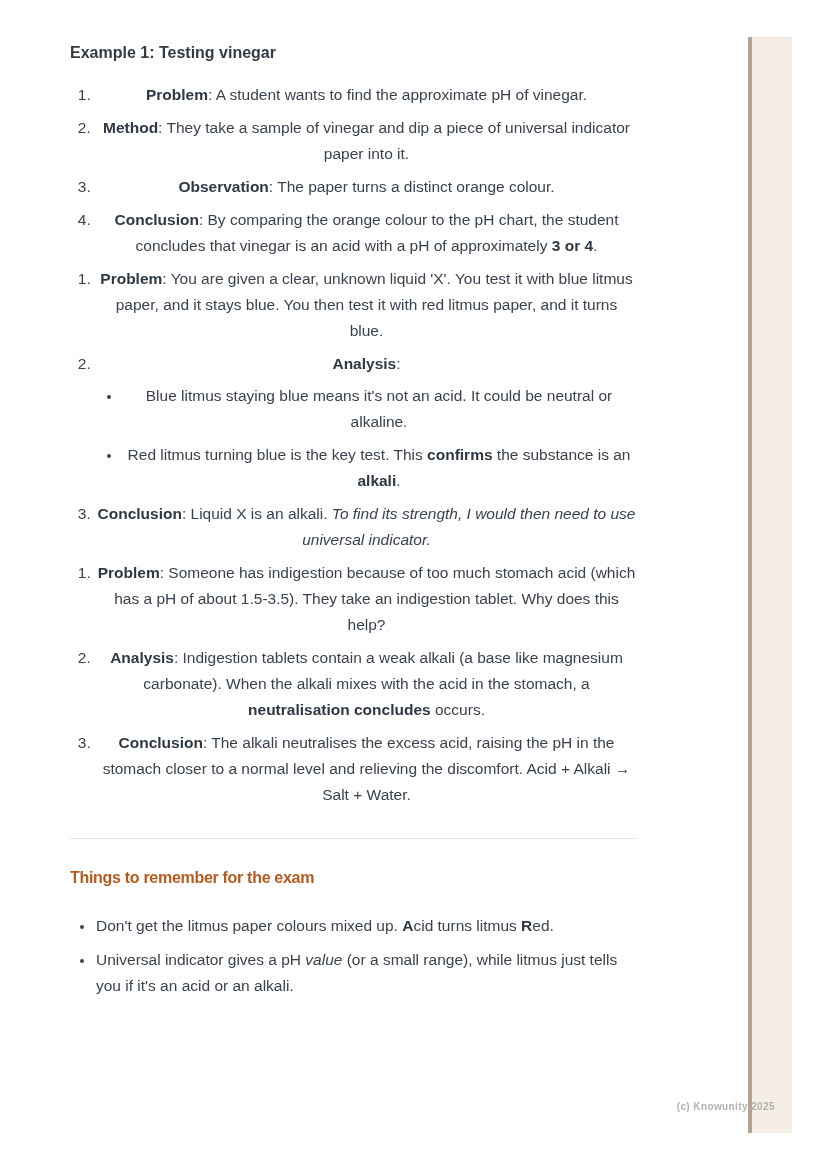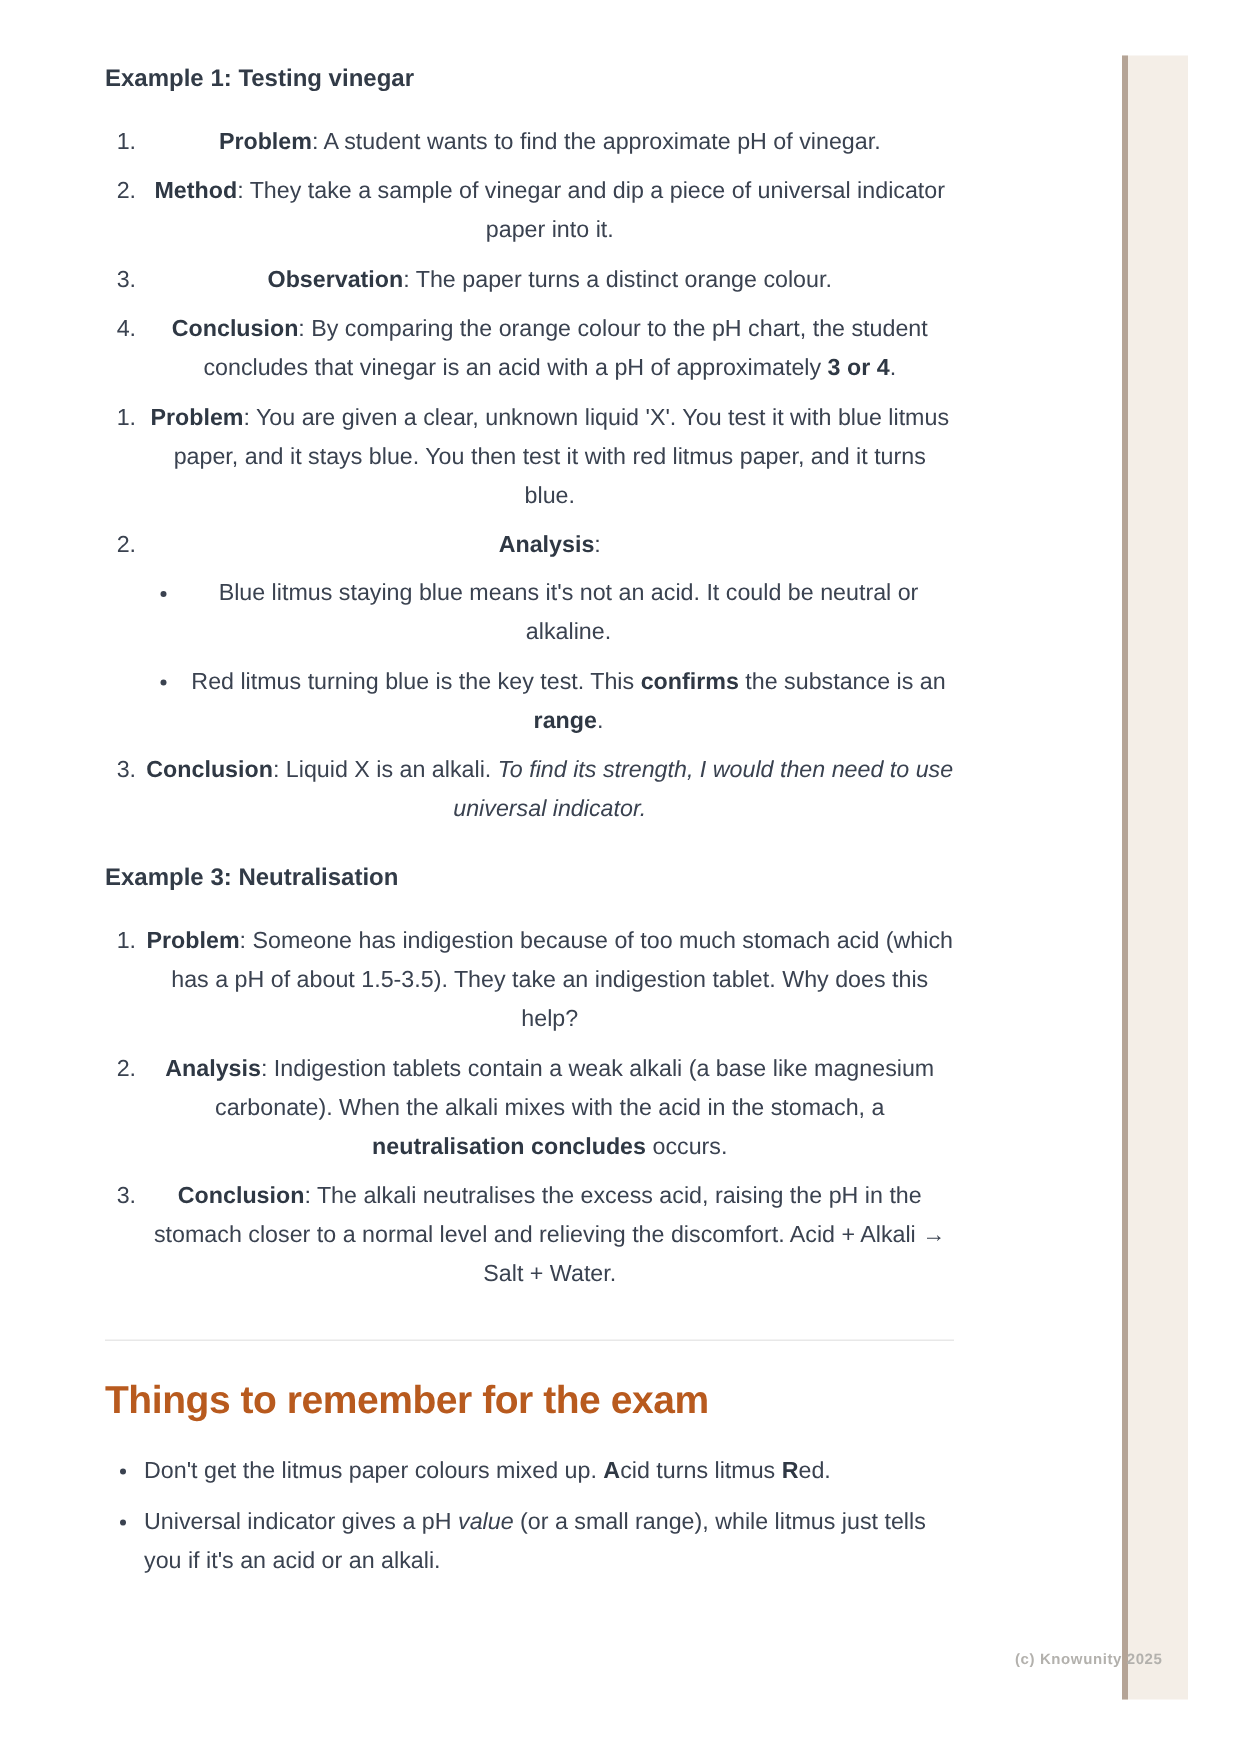--- a/index.html
+++ b/index.html
@@ -55,21 +55,21 @@
     padding-left: 25px;
   }
   ul.sub > li { margin-bottom: 7px; }
   ul.sub > li::marker { font-size: 13px; }
   .divider {
     border: none;
     border-top: 1px solid #e8e8e8;
     margin: 30px 0 0 0;
   }
   .exam-heading {
-    font-size: 26px;
+    font-size: 16px;
     line-height: 30px;
     font-weight: 700;
     color: #b85a1e;
     margin: 24px 0 20px 0;
     letter-spacing: -0.3px;
   }
   ul.exam-list {
     list-style: disc;
     margin: 0;
     padding-left: 25px;
@@ -105,28 +105,27 @@
         <li><span class="seg-b ">Observation</span><span class="">: The paper turns a distinct orange colour.</span></li>
         <li><span class="seg-b ">Conclusion</span><span class="">: By comparing the orange colour to the pH chart, the student concludes that vinegar is an acid with a pH of approximately </span><span class="seg-b ">3 or 4</span><span class="">.</span></li>
       </ol>
   </section>
 
   <section>
     <ol class="numbered">
         <li><span class="seg-b ">Problem</span><span class="">: You are given a clear, unknown liquid 'X'. You test it with blue litmus paper, and it stays blue. You then test it with red litmus paper, and it turns blue.</span></li>
         <li><span class="seg-b ">Analysis</span><span class="">:</span><ul class="sub">
             <li><span class="">Blue litmus staying blue means it's not an acid. It could be neutral or alkaline.</span></li>
-            <li><span class="">Red litmus turning blue is the key test. This </span><span class="seg-b ">confirms</span><span class=""> the substance is an </span><span class="seg-b ">range</span><span class="">.</span></li>
+            <li><span class="">Red litmus turning blue is the key test. This </span><span class="seg-b ">confirms</span><span class=""> the substance is an </span><span class="seg-b ">alkali</span><span class="">.</span></li>
           </ul></li>
         <li><span class="seg-b ">Conclusion</span><span class="">: Liquid X is an alkali. </span><span class="seg-i">To find its strength, I would then need to use universal indicator.</span></li>
       </ol>
   </section>
 
   <section>
-    <h3 class="section-heading">Example 3: Neutralisation</h3>
     <ol class="numbered">
         <li><span class="seg-b ">Problem</span><span class="">: Someone has indigestion because of too much stomach acid (which has a pH of about 1.5-3.5). They take an indigestion tablet. Why does this help?</span></li>
         <li><span class="seg-b ">Analysis</span><span class="">: Indigestion tablets contain a weak alkali (a base like magnesium carbonate). When the alkali mixes with the acid in the stomach, a </span><span class="seg-b ">neutralisation concludes</span><span class=""> occurs.</span></li>
         <li><span class="seg-b ">Conclusion</span><span class="">: The alkali neutralises the excess acid, raising the pH in the stomach closer to a normal level and relieving the discomfort. Acid + Alkali → Salt + Water.</span></li>
       </ol>
   </section>
 
   <hr class="divider">
 
   <section>

